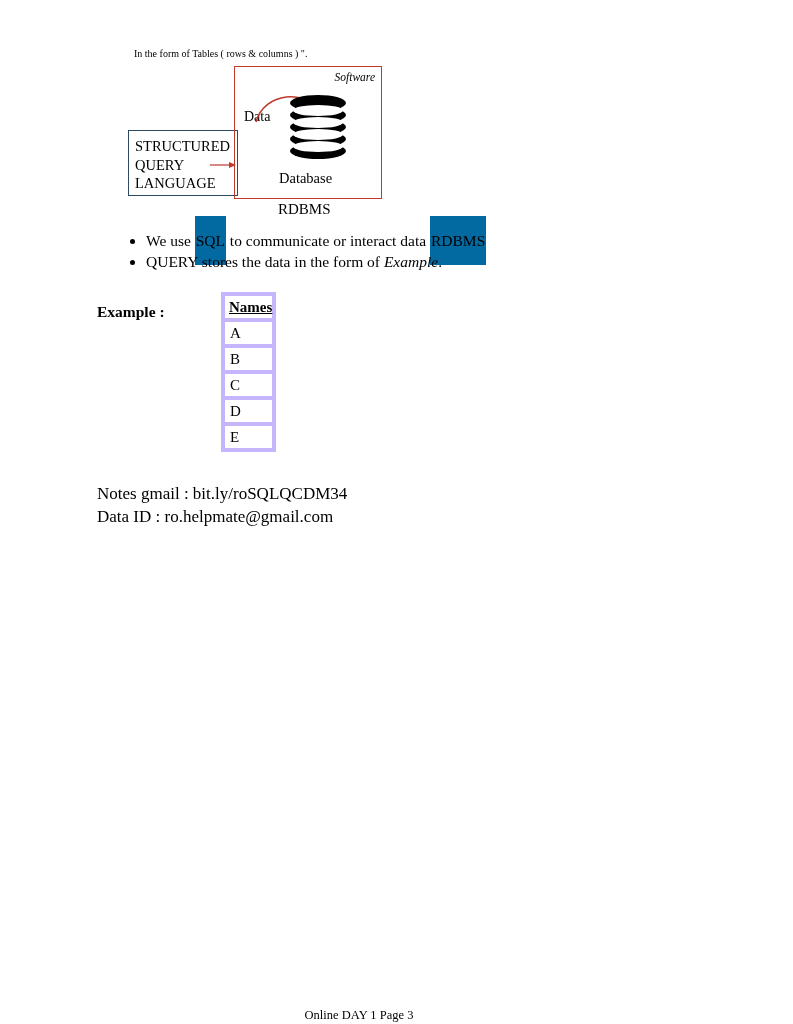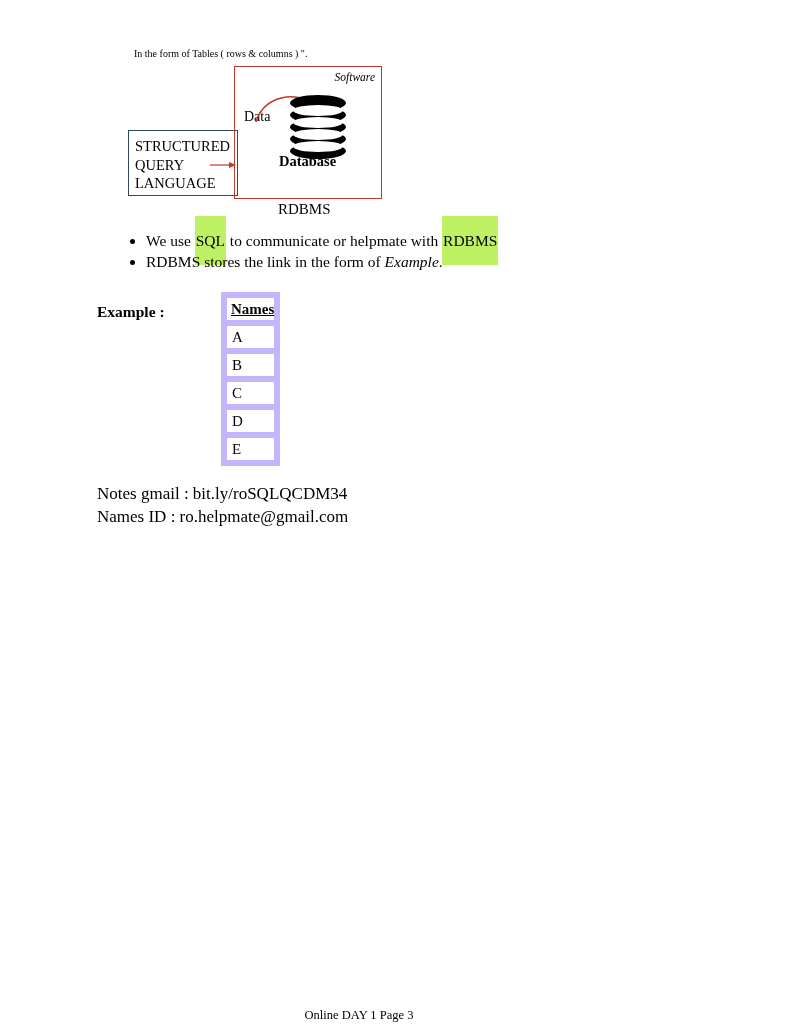--- a/index.html
+++ b/index.html
@@ -71,23 +71,22 @@
   }
   .data-label {
     position: absolute;
     left: 148px;
     top: 47px;
     font-size: 14px;
   }
   .db-label {
     position: absolute;
     left: 183px;
-    top: 91px;
+    top: 108px;
     font-size: 14.5px;
-    font-weight: bold;
   }
   .rdbms-label {
     position: absolute;
     left: 182px;
     top: 139px;
     font-size: 15px;
   }
 
   
   .cylinder {
@@ -140,21 +139,21 @@
     font-size: 15.5px;
     line-height: 20px;
   }
   .bullets ul {
     margin: 0;
     padding-left: 22px;
     list-style: disc;
   }
   .bullets li { margin: 0 0 1px 0; }
   .hl-pink {
-    background: #bef264;
+    background: #0369a1;
     padding: 16px 1px;
   }
   .ital { font-style: italic; }
 
   
   .example-label {
     position: absolute;
     left: 97px;
     top: 303px;
     font-size: 15.5px;
@@ -162,21 +161,21 @@
   }
   .names-table {
     position: absolute;
     left: 221px;
     top: 292px;
     width: 55px;
     border-collapse: collapse;
     font-size: 15px;
   }
   .names-table td {
-    border: 6px solid #c4b5fd;
+    border: 4px solid #c4b5fd;
     height: 18px;
     padding: 2px 0 2px 5px;
     vertical-align: middle;
   }
   .names-table td.head {
     font-weight: bold;
     text-decoration: underline;
     padding-left: 4px;
   }
 
@@ -242,22 +241,22 @@
       <div class="cyl-gap" style="top:34px;"></div>
       <div class="cyl-gap" style="top:46px;"></div>
     </div>
 
     <span class="db-label">Database</span>
     <span class="rdbms-label">RDBMS</span>
   </div>
 
   <div class="bullets">
     <ul>
-      <li><span>We use </span><span class="hl-pink">SQL</span><span> to communicate or helpmate with </span><span class="hl-pink">RDBMS</span></li>
-      <li><span>RDBMS stores the link in the form of </span><span class="ital">Example</span><span>.</span></li>
+      <li><span>We use </span><span class="hl-pink">SQL</span><span> to communicate or interact data </span><span class="hl-pink">RDBMS</span></li>
+      <li><span>QUERY stores the data in the form of </span><span class="ital">Example</span><span>.</span></li>
     </ul>
   </div>
 
   <div class="example-label">Example :</div>
 
   <table class="names-table">
     <tbody>
         <tr>
       <td class="head">Names</td>
     </tr>
@@ -274,17 +273,17 @@
       <td>D</td>
     </tr>
     <tr>
       <td>E</td>
     </tr>
   </tbody>
     </table>
 
   <div class="links">
     <span class="row"><span>Notes gmail : bit.ly/roSQLQCDM34</span></span>
-    <span class="row"><span>Names ID : ro.helpmate@gmail.com</span></span>
+    <span class="row"><span>Data ID : ro.helpmate@gmail.com</span></span>
   </div>
 
   <div class="footer">Online DAY 1 Page 3</div>
 </div>
 
 </body></html>

